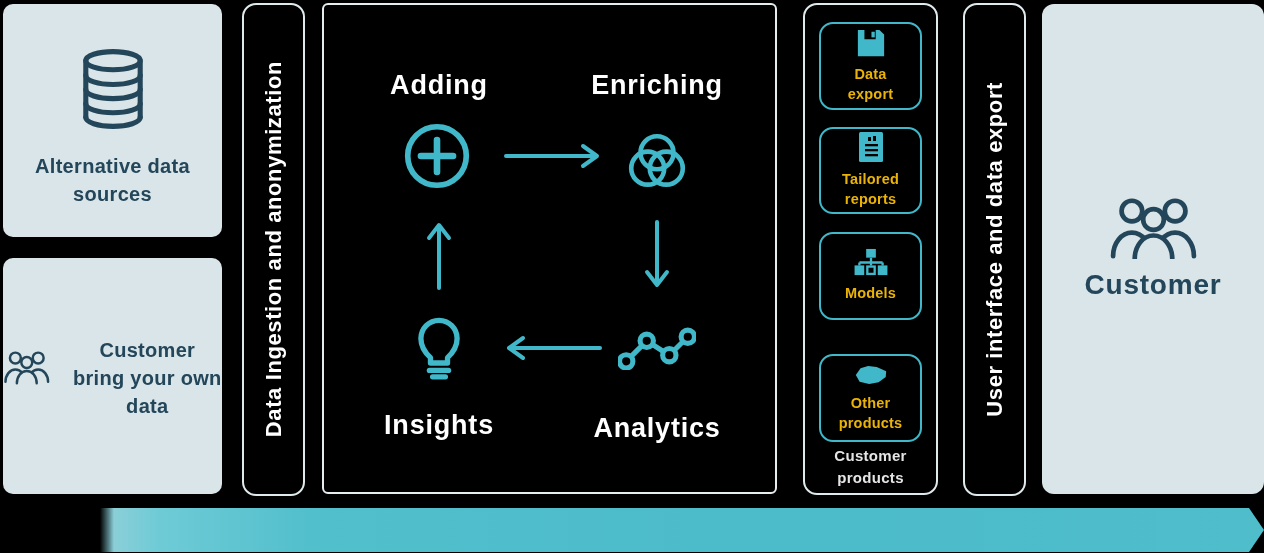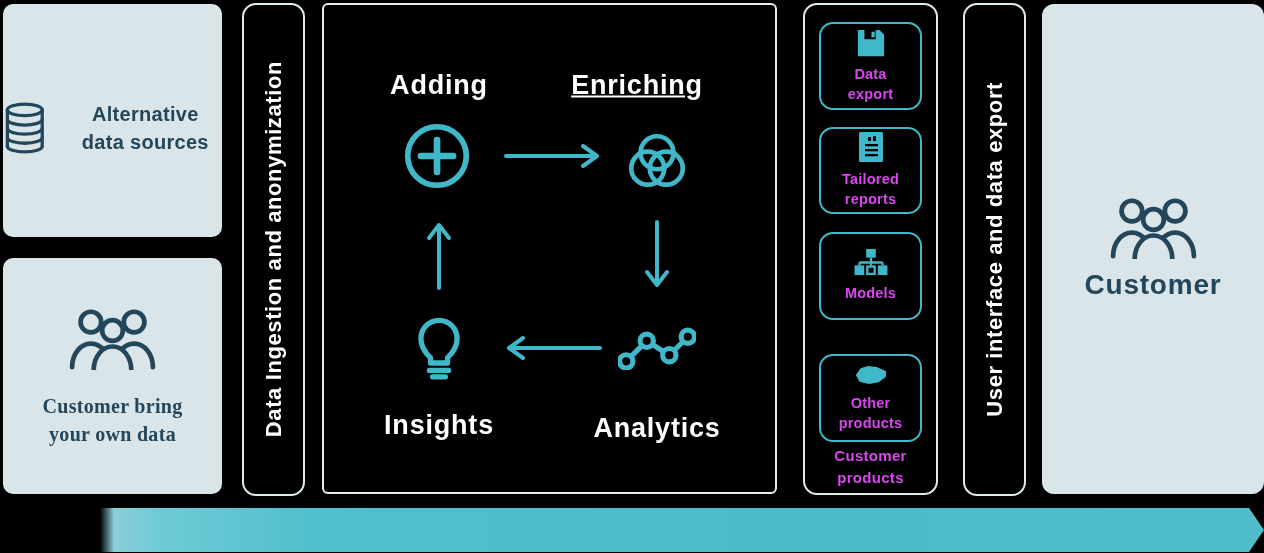--- a/index.html
+++ b/index.html
@@ -7,23 +7,23 @@
     position:relative;width:1264px;height:553px;background:#000;overflow:hidden;
     font-family:"Liberation Sans","DejaVu Sans",sans-serif;font-weight:bold;
   }
   
   .light-box{
     position:absolute;background:#d9e5e8;border-radius:10px;
     display:flex;flex-direction:column;align-items:center;justify-content:center;
     text-align:center;color:#24465a;
   }
   .box1{left:3px;top:4px;width:219px;height:233px;padding-top:0;}
-  .box1 .inner{margin-top:14px;display:flex;align-items:center;gap:22px;}
+  .box1 .inner{margin-top:14px;display:flex;flex-direction:column;align-items:center;gap:22px;}
   .box2{left:3px;top:258px;width:219px;height:236px;}
-  .box2 .inner{margin-top:4px;display:flex;flex-direction:column;align-items:center;gap:22px;font-family:Liberation Serif, serif;}
+  .box2 .inner{margin-top:4px;display:flex;gap:22px;}
   .customer-box{left:1042px;top:4px;width:222px;height:490px;border-radius:12px;}
   .customer-box .inner{display:flex;flex-direction:column;align-items:center;gap:10px;}
   .src-label{font-size:20px;line-height:1.4;letter-spacing:.3px;max-width:185px;}
   .customer-label{font-size:28px;letter-spacing:.8px;}
   
   .vbar{
     position:absolute;top:3px;width:63px;height:493px;background:#000;
     border:2px solid #dfeaec;border-radius:14px;box-sizing:border-box;
     display:flex;align-items:center;justify-content:center;
   }
@@ -43,25 +43,25 @@
   
   .products{
     position:absolute;left:803px;top:3px;width:135px;height:492px;background:#000;
     border:2px solid #dfeaec;border-radius:14px;box-sizing:border-box;
   }
   .prod-box{
     position:absolute;left:14px;width:103px;height:88px;
     border:2.5px solid #41b8c9;border-radius:14px;box-sizing:border-box;
     display:flex;flex-direction:column;align-items:center;justify-content:center;gap:7px;
   }
-  .prod-label{color:#d946ef;font-size:14.5px;line-height:1.35;text-align:center;letter-spacing:.2px;max-width:74px;}
+  .prod-label{color:#eab308;font-size:14.5px;line-height:1.35;text-align:center;letter-spacing:.2px;max-width:74px;}
   .prod-caption{
     position:absolute;left:0;top:440px;width:100%;display:flex;justify-content:center;
   }
-  .prod-caption div{color:#d946ef;font-size:15px;line-height:1.45;text-align:center;max-width:100px;letter-spacing:.3px;}
+  .prod-caption div{color:#e5e5e5;font-size:15px;line-height:1.45;text-align:center;max-width:100px;letter-spacing:.3px;}
   
   .flow-arrow{
     position:absolute;left:100px;top:508px;width:1164px;height:44px;
     background:linear-gradient(90deg, rgba(76,187,202,0) 0%, rgba(154,229,239,.9) 1.2%, #6ecbd6 5%, #52bfcc 18%, #4cbbca 55%, #4fbdca 100%);
     clip-path:polygon(0 0, calc(100% - 15px) 0, 100% 50%, calc(100% - 15px) 100%, 0 100%);
   }
   svg{display:block;}
 </style>
 </head>
 <body>
@@ -96,21 +96,21 @@
       <div class="src-label">Customer bring your own data</div>
     </div>
   </div>
 
   <div class="vbar bar1">
     <span>Data Ingestion and anonymization</span>
   </div>
 
   <div class="core">
     <div class="cyc cyc-label" style="left:115px;top:80px;">Adding</div>
-    <div class="cyc cyc-label" style="left:313px;top:80px;text-decoration:underline;">Enriching</div>
+    <div class="cyc cyc-label" style="left:333px;top:80px;">Enriching</div>
 
     <svg class="cyc" style="left:113px;top:151px;" width="68" height="68" viewBox="0 0 72 72" fill="none" stroke="#41b8c9" stroke-linecap="round">
       <circle cx="36" cy="36" r="31" stroke-width="6"></circle>
       <path d="M36,19 V53 M19,36 H53" stroke-width="7"></path>
     </svg>
 
     <svg class="cyc" style="left:333px;top:157px;" width="66" height="60" viewBox="0 0 64 58" fill="none" stroke="#41b8c9" stroke-width="4.5">
       <circle cx="32" cy="20" r="16"></circle>
       <circle cx="23" cy="35" r="16"></circle>
       <circle cx="41" cy="35" r="16"></circle>

